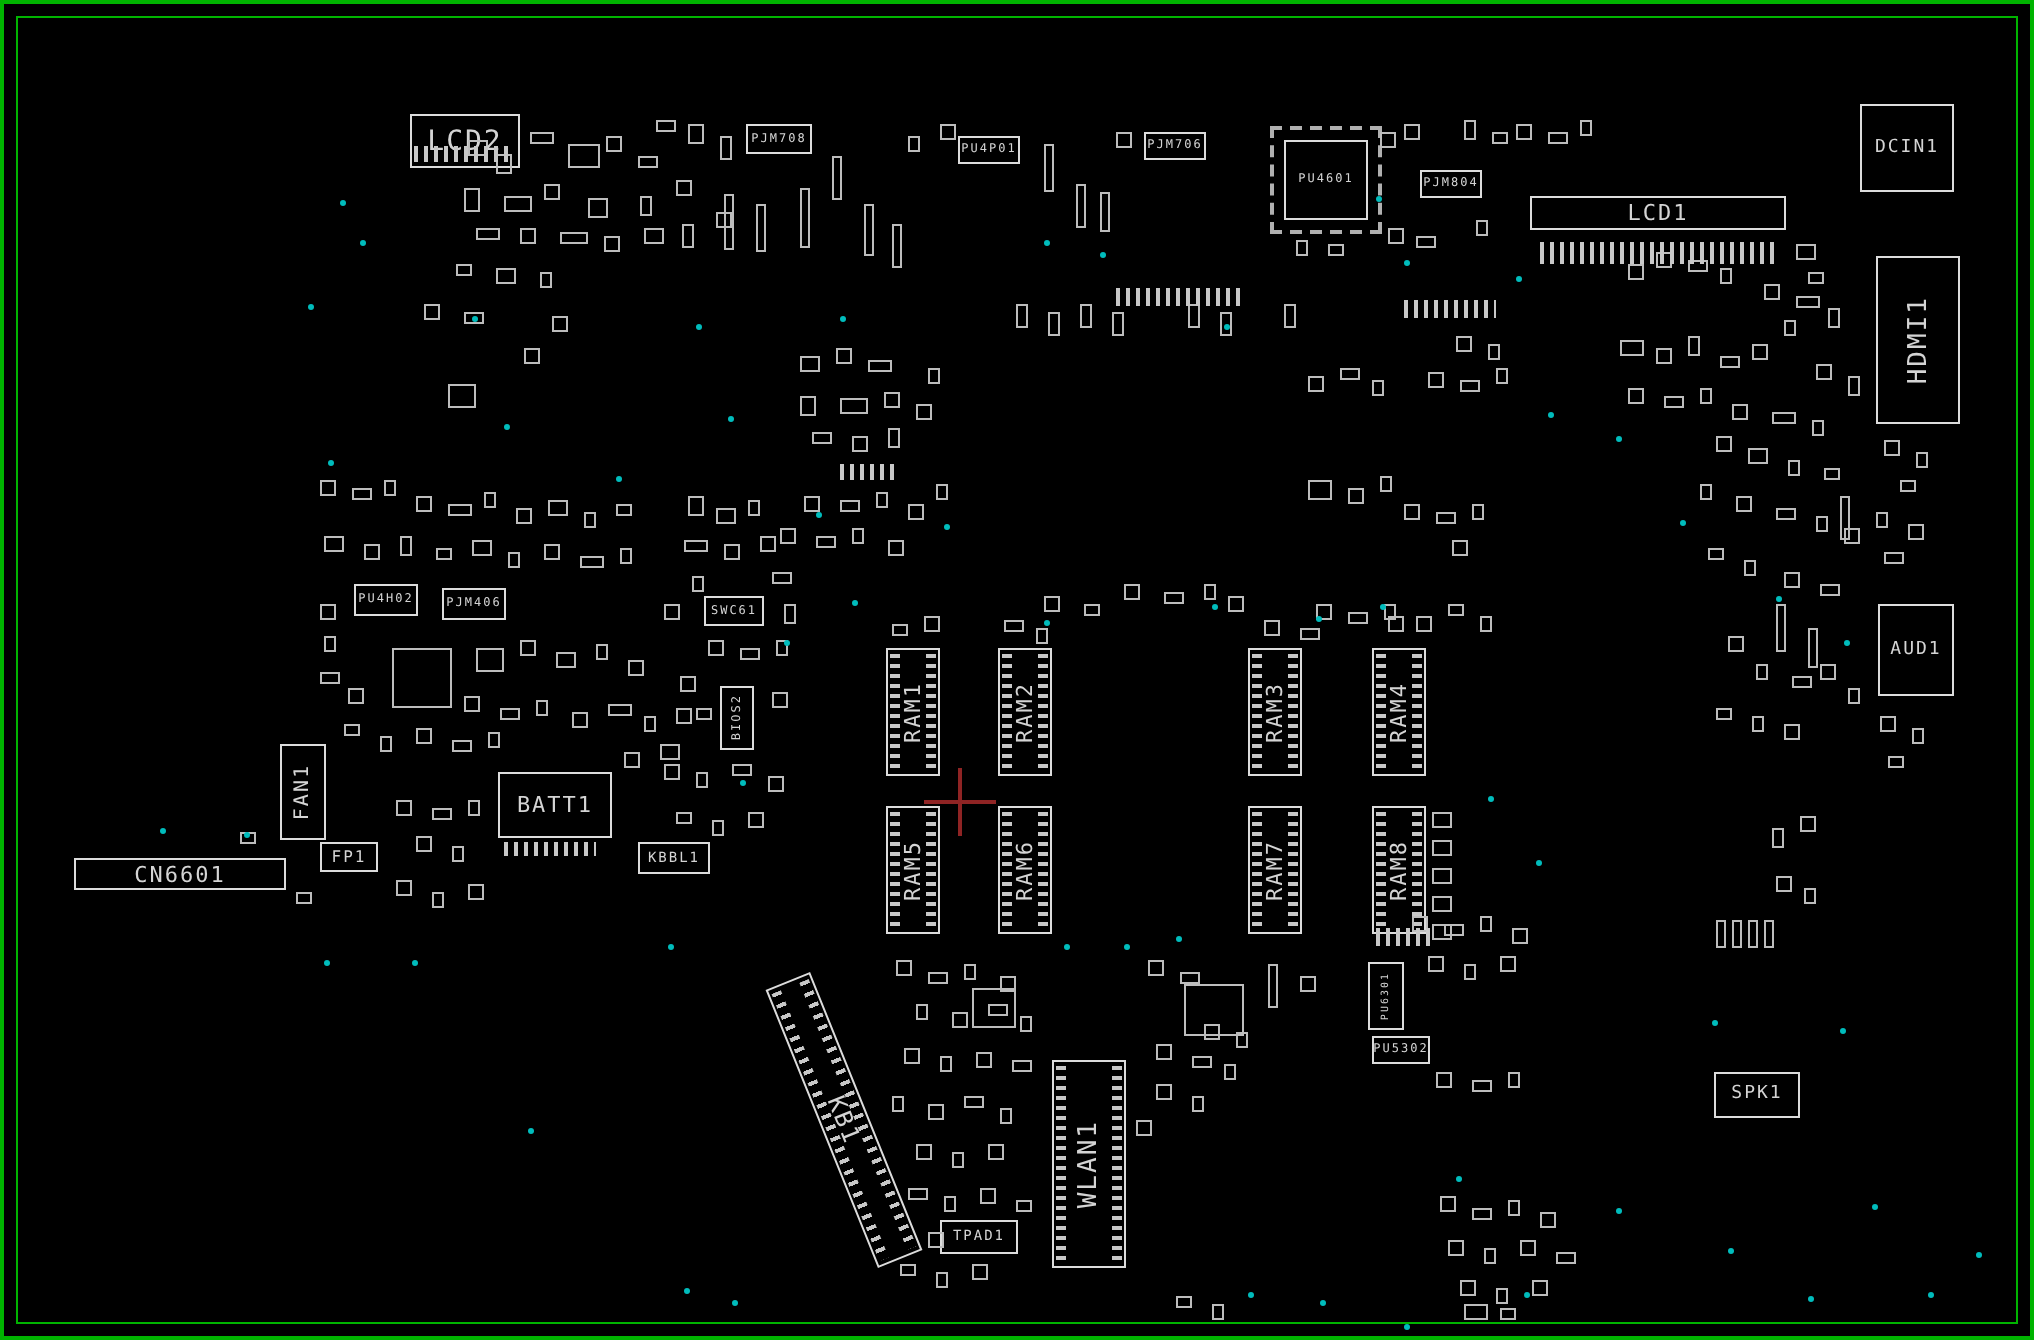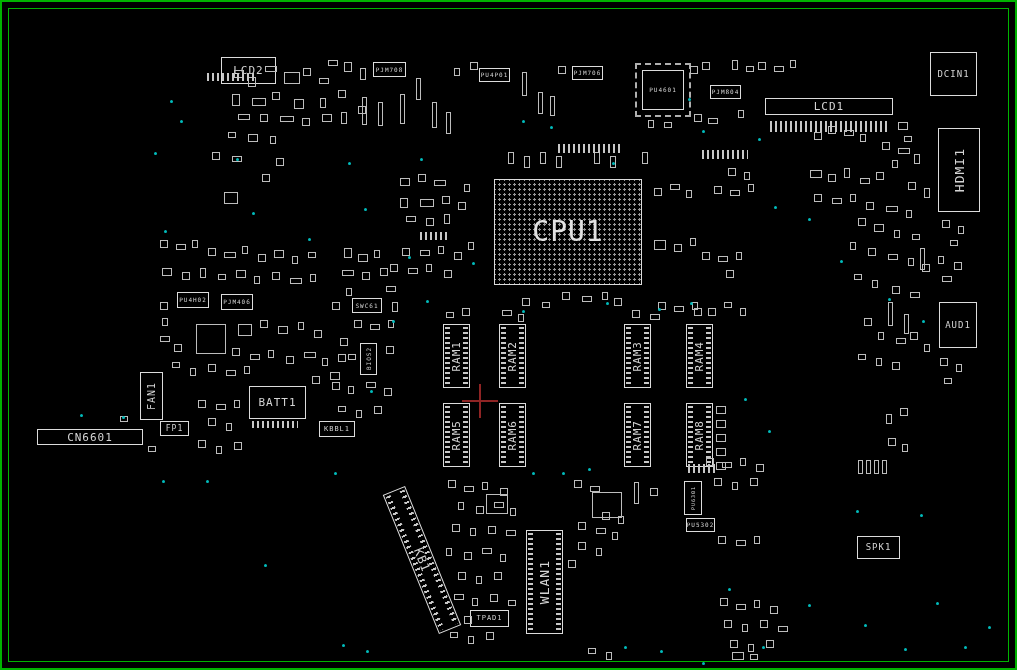--- a/index.html
+++ b/index.html
@@ -38,21 +38,21 @@
   }
   .conn::before { top:1px; } .conn::after { bottom:1px; }
   .qfp::before { content:""; position:absolute; inset:-8px; border:2px dashed #b0b0b0; }
   .ch { position:absolute; background:#8f2424; }
 </style>
 </head>
 <body>
 
 <div class="screen" id="board">
   <div class="outline"></div>
-<div class="comp" style="left: 203px; top: 55px; width: 55px; height: 27px; font-size: 11px; margin-left: 16px;">
+<div class="comp" style="left: 203px; top: 55px; width: 55px; height: 27px; font-size: 14px;">
       <span class="lbl">LCD2</span>
     </div>
     <div class="comp" style="left: 371px; top: 60px; width: 33px; height: 15px; font-size: 6px;">
       <span class="lbl">PJM708</span>
     </div>
     <div class="comp" style="left: 477px; top: 66px; width: 31px; height: 14px; font-size: 6px;">
       <span class="lbl">PU4P01</span>
     </div>
     <div class="comp" style="left: 570px; top: 64px; width: 31px; height: 14px; font-size: 6px;">
       <span class="lbl">PJM706</span>
@@ -94,23 +94,20 @@
       <span class="lbl">BATT1</span>
     </div>
     <div class="comp" style="left: 158px; top: 419px; width: 29px; height: 15px; font-size: 8px;">
       <span class="lbl">FP1</span>
     </div>
     <div class="comp" style="left: 317px; top: 419px; width: 36px; height: 16px; font-size: 7px;">
       <span class="lbl">KBBL1</span>
     </div>
     <div class="comp" style="left: 35px; top: 427px; width: 106px; height: 16px; font-size: 11px;">
       <span class="lbl">CN6601</span>
-    </div>
-    <div class="comp bga" style="left: 492px; top: 177px; width: 148px; height: 106px; font-size: 28px;">
-      <span class="lbl">CPU1</span>
     </div>
     <div class="comp ram" style="left: 441px; top: 322px; width: 27px; height: 64px; font-size: 11px;">
       <span class="lbl vert">RAM1</span>
     </div>
     <div class="comp ram" style="left: 497px; top: 322px; width: 27px; height: 64px; font-size: 11px;">
       <span class="lbl vert">RAM2</span>
     </div>
     <div class="comp ram" style="left: 622px; top: 322px; width: 27px; height: 64px; font-size: 11px;">
       <span class="lbl vert">RAM3</span>
     </div>

